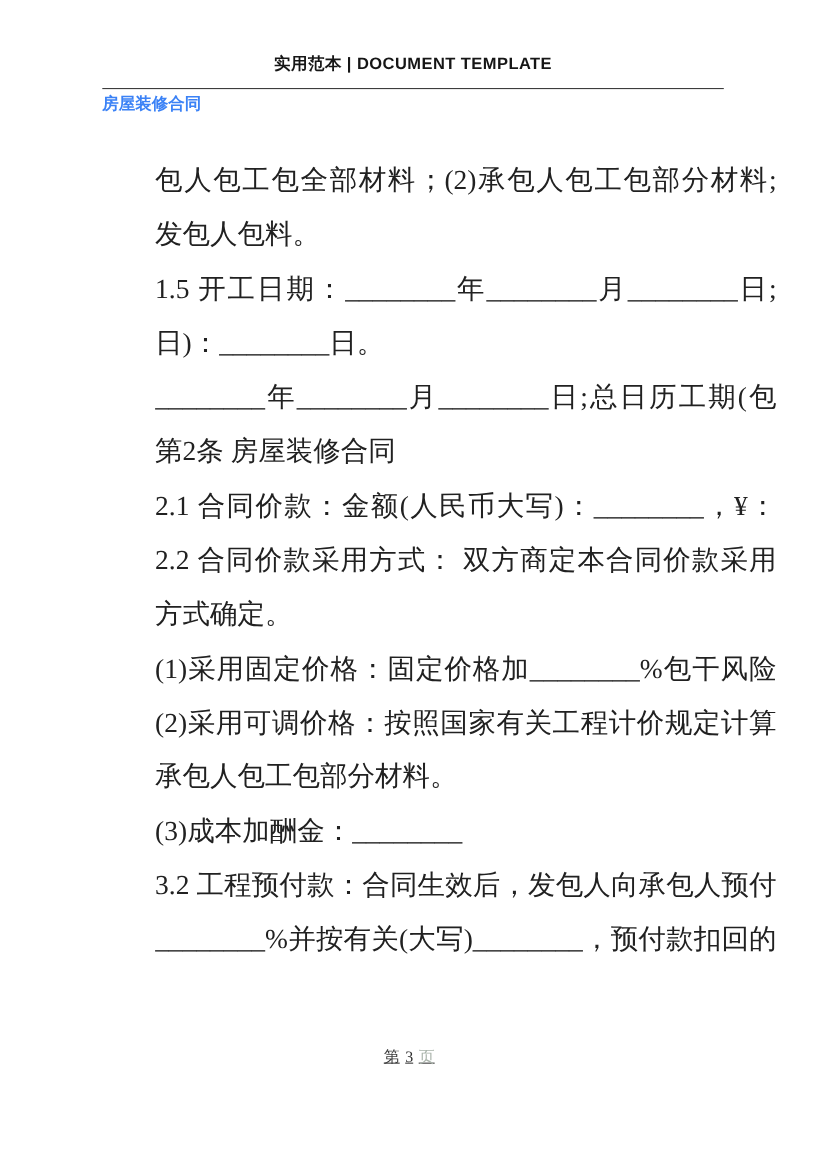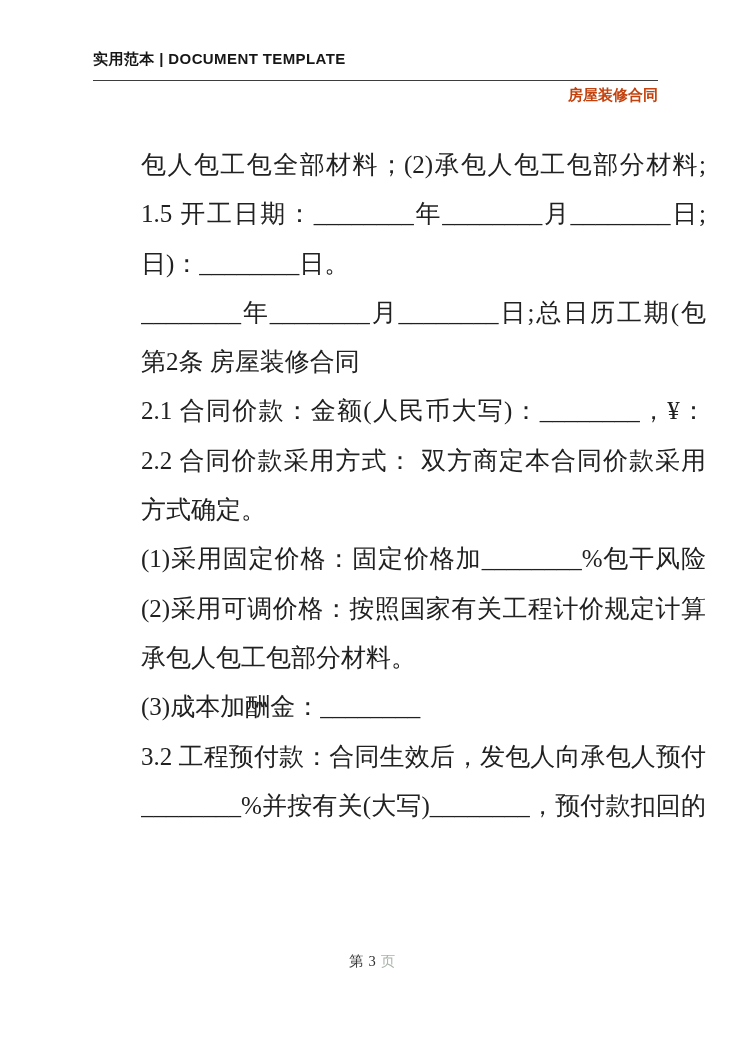--- a/index.html
+++ b/index.html
@@ -13,40 +13,39 @@
     overflow: hidden;
   }
   
   .hdr {
     position: absolute;
     left: 93px;
     right: 86px;
     top: 50px;
   }
   .brand {
-    text-align: left;
+    text-align: center;
     font-family: "Liberation Sans", "DejaVu Sans", sans-serif;
     font-weight: bold;
     font-size: 15px;
     line-height: 18px;
     letter-spacing: 0.4px;
     color: #161616;
   }
   .rule {
     border-top: 1.5px solid #3d3d3d;
     margin-top: 12px;
   }
   .doc-title {
-    text-align: right;
     font-family: "Liberation Sans", "DejaVu Sans", sans-serif;
     font-weight: bold;
     font-size: 15px;
     line-height: 18px;
     margin-top: 5px;
-    color: #c2410c;
+    color: #3b82f6;
   }
   
   .doc {
     position: absolute;
     left: 93px;
     top: 140px;
     width: 565px;
     font-size: 25px;
     margin-left: 48px;
   }
@@ -63,37 +62,39 @@
   
   .ftr {
     position: absolute;
     left: 0;
     right: 0;
     top: 951px;
     text-align: center;
     font-size: 14.5px;
     line-height: 20px;
     color: #3c3c3c;
+    text-decoration: underline;
   }
   .ftr .num { margin: 0 5px; color: #2e2e2e; }
   .ftr .suffix { color: #a9b3aa; }
 </style>
 </head>
 <body>
 
 <div class="page">
 
   <div class="hdr">
     <div class="brand">实用范本 | DOCUMENT TEMPLATE</div>
     <div class="rule"></div>
     <div class="doc-title">房屋装修合同</div>
   </div>
 
   <div class="doc">
     <div class="line j">包人包工包全部材料；(2)承包人包工包部分材料;(3)承包人包工、</div>
+    <div class="line">发包人包料。</div>
     <div class="line j">1.5 开工日期：________年________月________日;竣工日期：</div>
     <div class="line">日)：________日。</div>
     <div class="line j">________年________月________日;总日历工期(包括法定节假</div>
     <div class="line">第2条 房屋装修合同</div>
     <div class="line j">2.1 合同价款：金额(人民币大写)：________，¥：________。</div>
     <div class="line j">2.2 合同价款采用方式： 双方商定本合同价款采用第________种</div>
     <div class="line">方式确定。</div>
     <div class="line j">(1)采用固定价格：固定价格加________%包干风险系数计算。包干</div>
     <div class="line j">(2)采用可调价格：按照国家有关工程计价规定计算造价，并按有关</div>
     <div class="line">承包人包工包部分材料。</div>

